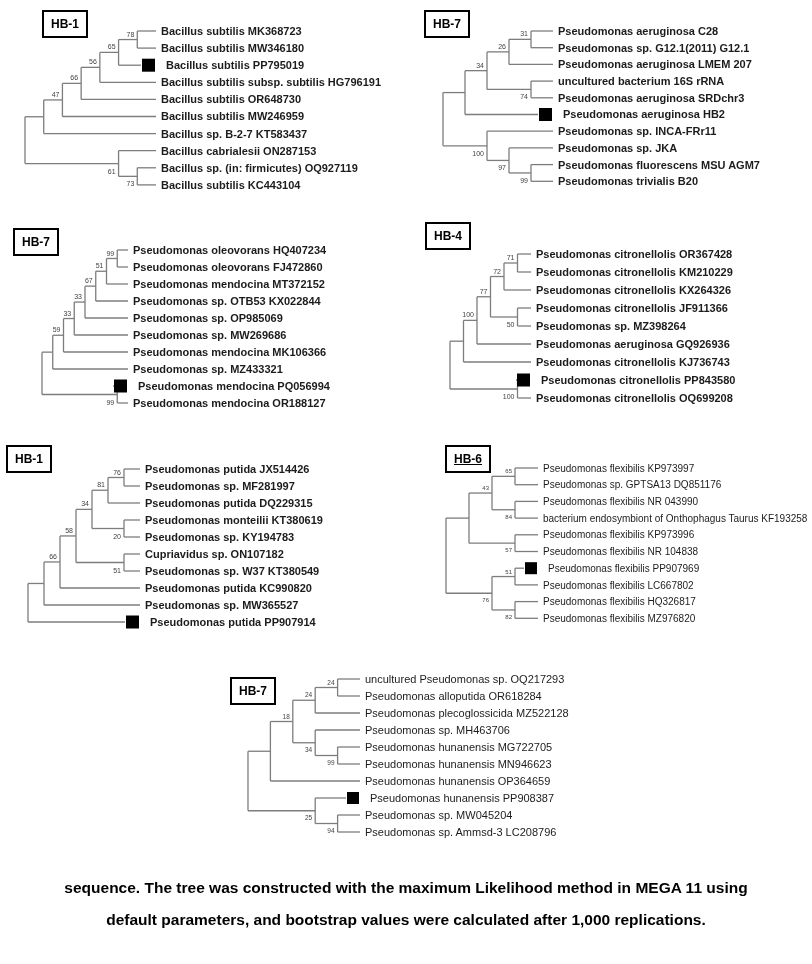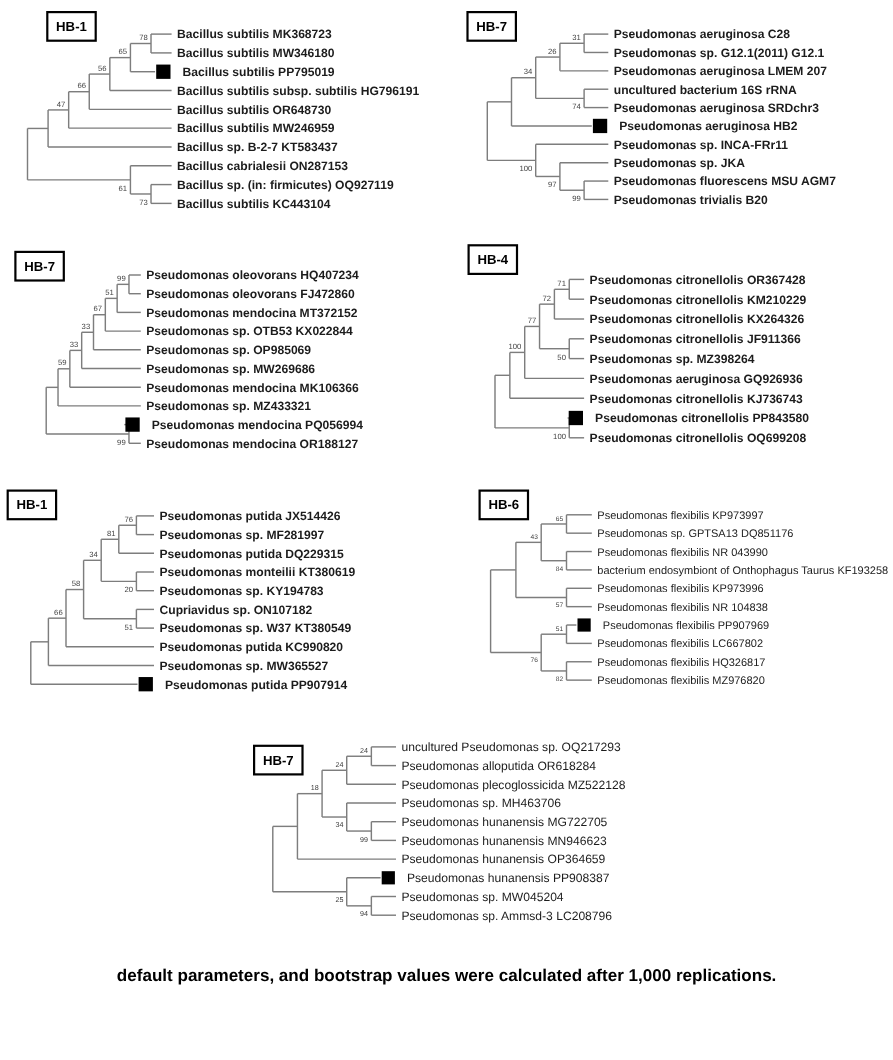--- a/index.html
+++ b/index.html
@@ -331,20 +331,21 @@
       <text x="365" y="835.96" text-anchor="start" font-size="11" fill="#1c1c1c" font-weight="normal">Pseudomonas sp. Ammsd-3 LC208796</text>
       <text x="334.6" y="833" text-anchor="end" font-size="6.5" fill="#424242" font-weight="normal">94</text>
       <text x="312.2" y="820.25" text-anchor="end" font-size="6.5" fill="#424242" font-weight="normal">25</text>
     </svg>
 
   <div class="plabel" style="left:14px;top:10px;margin-left:28px;">HB-1</div>
   <div class="plabel" style="left:424px;top:10px;">HB-7</div>
   <div class="plabel" style="left:13px;top:228px;">HB-7</div>
   <div class="plabel" style="left:425px;top:222px;">HB-4</div>
   <div class="plabel" style="left:6px;top:445px;">HB-1</div>
-  <div class="plabel" style="left:435px;top:445px;">HB-6</div>
+  <div class="plabel" style="left:445px;top:445px;text-decoration:underline;">HB-6</div>
   <div class="plabel" style="left:230px;top:677px;">HB-7</div>
 
   <div class="caption">
+    <div class="cap-line">sequence. The tree was constructed with the maximum Likelihood method in MEGA 11 using</div>
     <div class="cap-line">default parameters, and bootstrap values were calculated after 1,000 replications.</div>
   </div>
 
 </div>
 
 </body></html>

